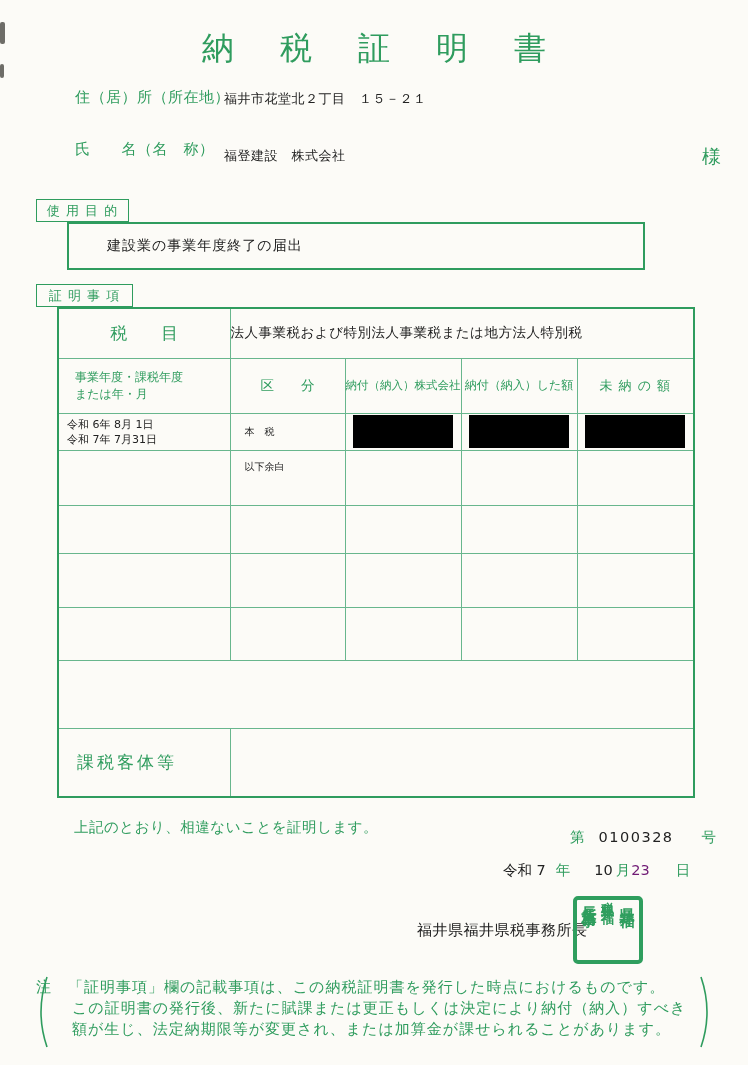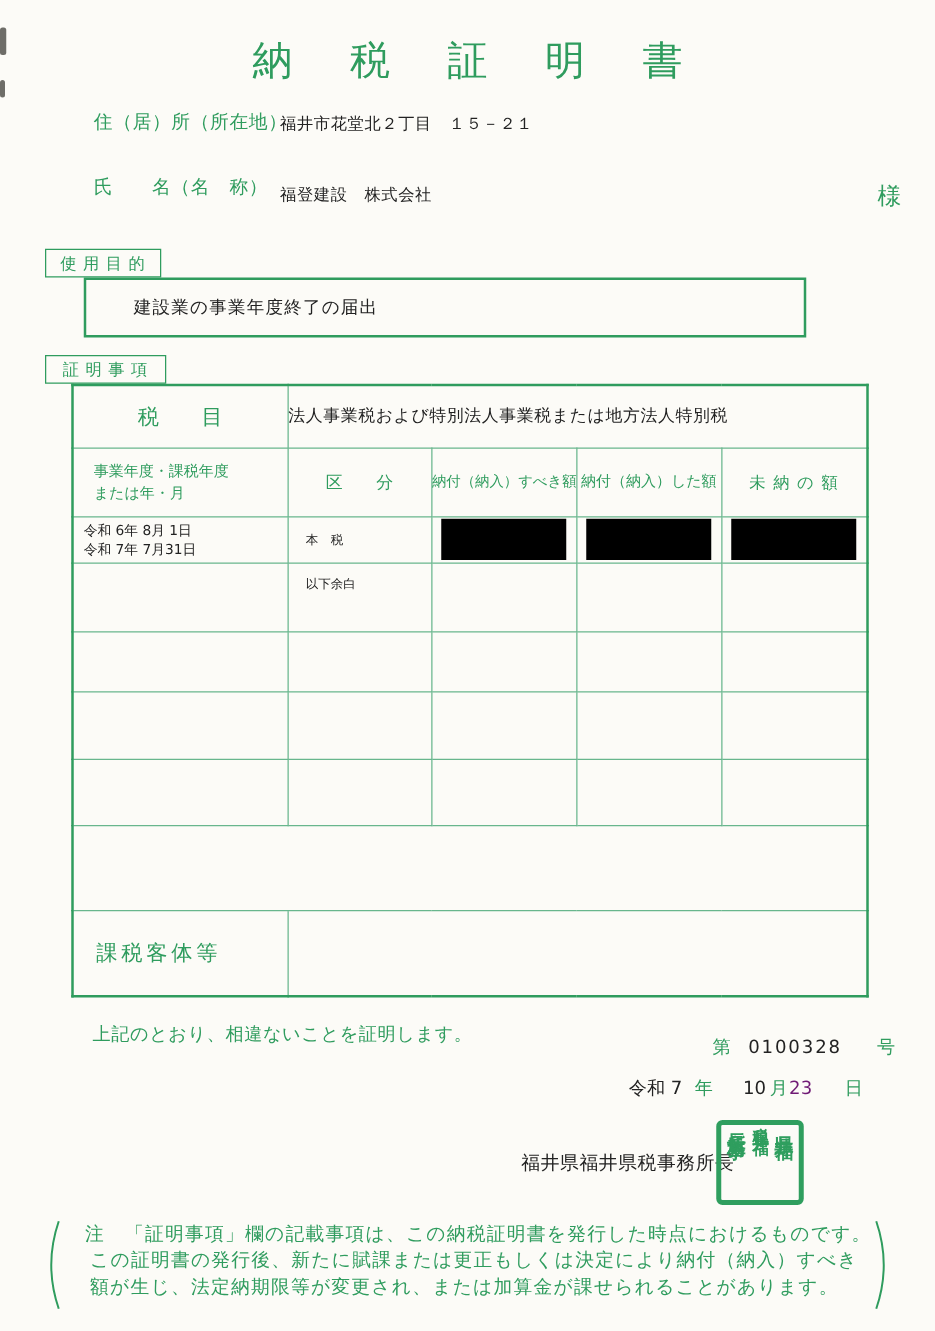--- a/index.html
+++ b/index.html
@@ -37,21 +37,20 @@
 
   
   .section-tab {
     border: 1.2px solid #2f9c5e;
     color: #2f9c5e;
     font-size: 13px;
     letter-spacing: 1px;
     display: flex; align-items: center; justify-content: center;
     background: #fcfbf7;
     white-space: nowrap;
-    font-family: Liberation Serif, serif;
   }
 
   
   .purpose-box { border: 2px solid #2f9c5e; background: transparent; }
   .purpose-text { font-size: 14px; color: #222; letter-spacing: 1px; }
 
   
   table.cert {
     border-collapse: collapse;
     table-layout: fixed;
@@ -158,21 +157,21 @@
         <tr class="r1">
       <td class="cell-taxitem">税　　目</td>
       <td class="cell-taxvalue" colspan="4">法人事業税および特別法人事業税または地方法人特別税</td>
     </tr>
     <tr class="r2">
       <td class="hdr hdr-period">
         <span>事業年度・課税年度</span><br>
         <span>または年・月</span>
       </td>
       <td class="hdr hdr-category">区　　分</td>
-      <td class="hdr hdr-payable">納付（納入）すべき額</td>
+      <td class="hdr hdr-payable">納付（納入）株式会社</td>
       <td class="hdr hdr-paid">納付（納入）した額</td>
       <td class="hdr hdr-unpaid">未 納 の 額</td>
     </tr>
     <tr class="r3">
       <td class="cell-period">
         <span>令和 6年 8月 1日</span><br>
         <span>令和 7年 7月31日</span>
       </td>
       <td class="cell-category">本　税</td>
       <td>
@@ -247,17 +246,17 @@
     <span class="col c2">福井県税</span>
     <span class="col c3">事務所長</span>
   </div>
 
   <svg class="abs" style="left:33px; top:975px;" width="16" height="74">
     <path d="M14 2 Q2 37 14 72" stroke="#2f9c5e" stroke-width="1.6" fill="none"></path>
   </svg>
   <svg class="abs" style="left:699px; top:975px;" width="16" height="74">
     <path d="M2 2 Q14 37 2 72" stroke="#2f9c5e" stroke-width="1.6" fill="none"></path>
   </svg>
-  <div class="abs note-line" style="left:68px; top:978px;">注　「証明事項」欄の記載事項は、この納税証明書を発行した時点におけるものです。</div>
+  <div class="abs note-line" style="left:36px; top:978px;">注　「証明事項」欄の記載事項は、この納税証明書を発行した時点におけるものです。</div>
   <div class="abs note-line" style="left:72px; top:999px;">この証明書の発行後、新たに賦課または更正もしくは決定により納付（納入）すべき</div>
   <div class="abs note-line" style="left:72px; top:1020px;">額が生じ、法定納期限等が変更され、または加算金が課せられることがあります。</div>
 
 </div>
 
 </body></html>

